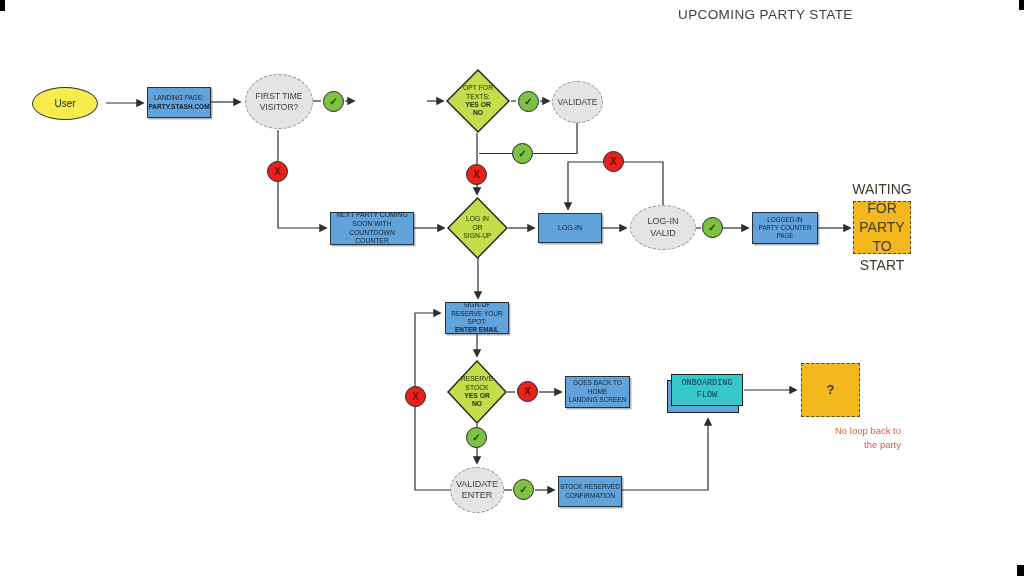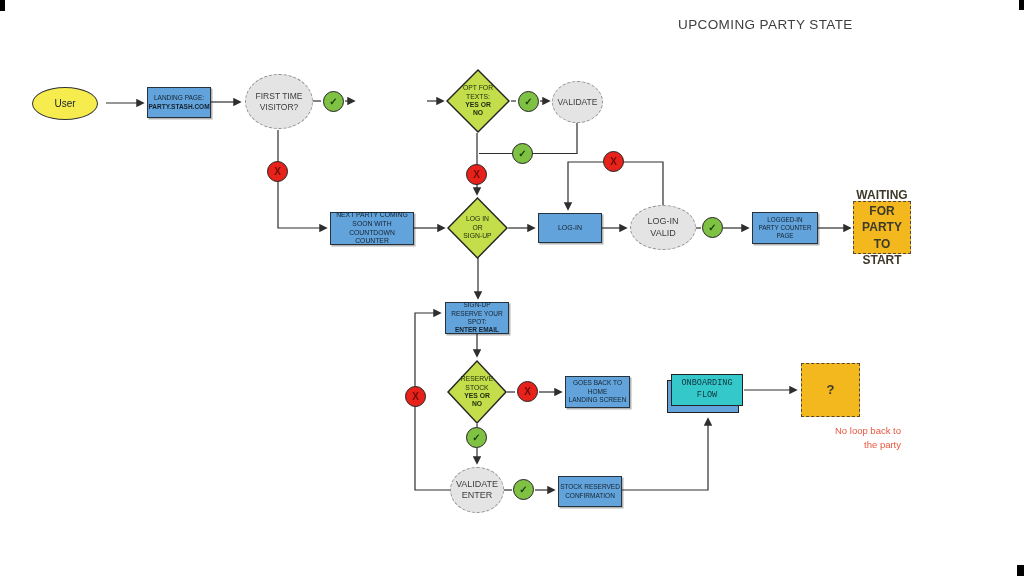--- a/index.html
+++ b/index.html
@@ -6,34 +6,34 @@
     --process-blue:#63A3DB; --decision-green:#C3DE4A; --terminal-yellow:#F7EC4D;
     --state-gray:#E4E4E4; --milestone-orange:#F2B81D; --onboarding-teal:#35C8CB;
     --onboarding-back-blue:#63A3DB; --success-green:#7FC143; --fail-red:#E7221B;
     --annotation-red:#E6573E; --line:#2e2e2e;
   }
   *{margin:0;padding:0;box-sizing:border-box;}
   html,body{width:1024px;height:576px;background:#fff;overflow:hidden;
     font-family:"Liberation Sans",sans-serif;}
   .canvas{position:relative;width:1024px;height:576px;background:#ffffff;}
   .nub{position:absolute;background:#000;}
-  .title{position:absolute;left:678px;top:17px;font-size:13.5px;font-weight:500;
+  .title{position:absolute;left:678px;top:7px;font-size:13.5px;font-weight:500;
     letter-spacing:.4px;color:#3f3f3f;}
   svg.wires{position:absolute;left:0;top:0;}
   .edge{stroke:var(--line);stroke-width:1.2;fill:none;}
   .node{position:absolute;display:flex;flex-direction:column;align-items:center;
     justify-content:center;text-align:center;color:#14222e;}
   .bx{background:var(--process-blue);border:1.5px solid #26323c;
     box-shadow:1.5px 1.5px 0 rgba(40,40,40,.35);font-size:7px;line-height:1.3;}
   .el{border-radius:50%;}
   .el-yellow{background:var(--terminal-yellow);border:1.5px solid #333;font-size:10px;}
   .el-gray{background:var(--state-gray);border:1.3px dashed #8f8f8f;color:#3c3c3c;
     font-size:8.5px;line-height:1.25;}
   .orange{background:var(--milestone-orange);border:1.5px dashed #55483a;
-    color:#3e3a2a;font-size:12px;line-height:1.35;font-weight:bold;}
+    color:#3e3a2a;font-size:14px;line-height:1.35;}
   .diamond{position:absolute;}
   .diamond .sh{position:absolute;inset:0;background:#222;
     clip-path:polygon(50% 0,100% 50%,50% 100%,0 50%);}
   .diamond .sh-in{position:absolute;inset:2px;background:var(--decision-green);
     clip-path:polygon(50% 0,100% 50%,50% 100%,0 50%);}
   .diamond .txt{position:absolute;inset:0;display:flex;flex-direction:column;
     align-items:center;justify-content:center;text-align:center;font-size:6.8px;
     line-height:1.25;color:#1c2a10;}
   .badge{position:absolute;width:21px;height:21px;border-radius:50%;
     border:1.8px solid #222;display:flex;align-items:center;justify-content:center;

